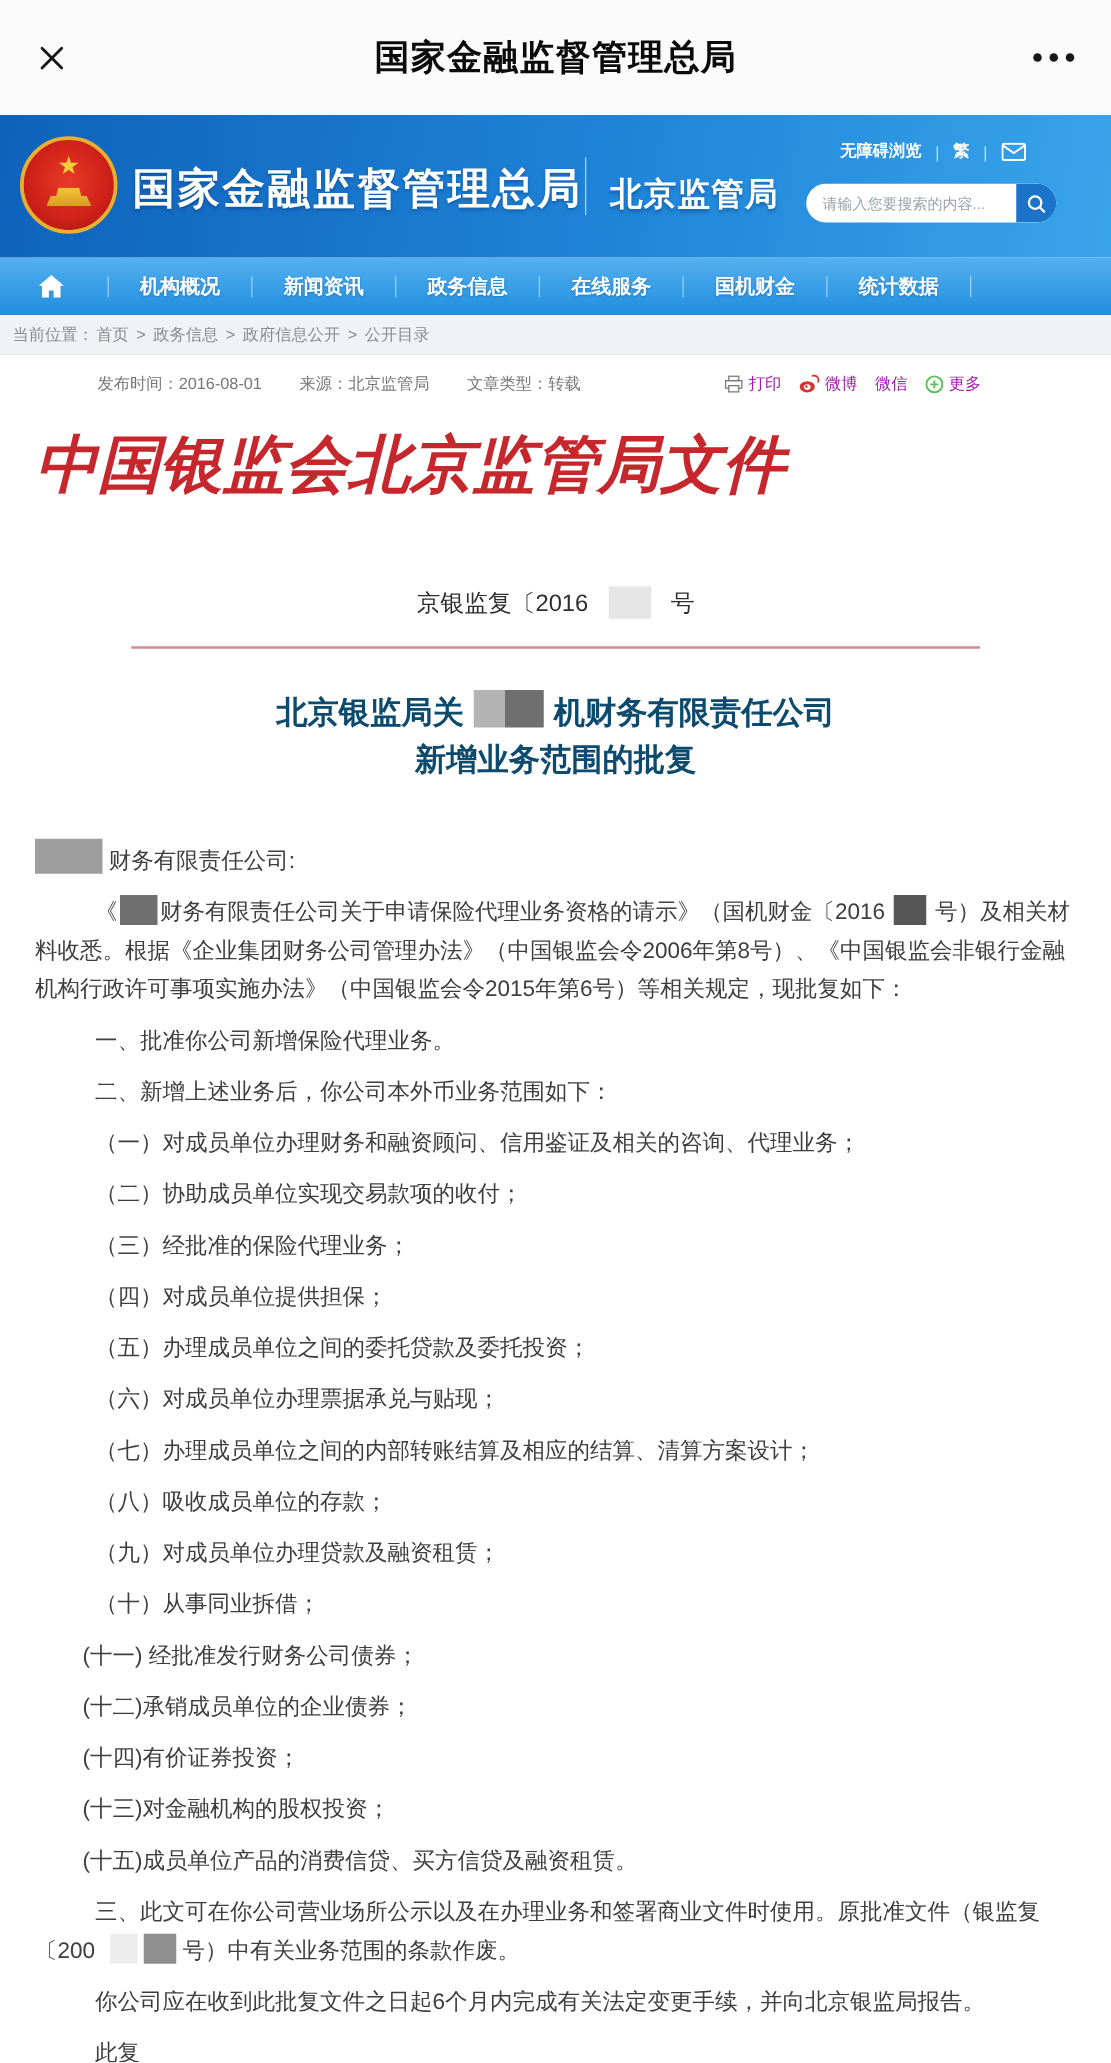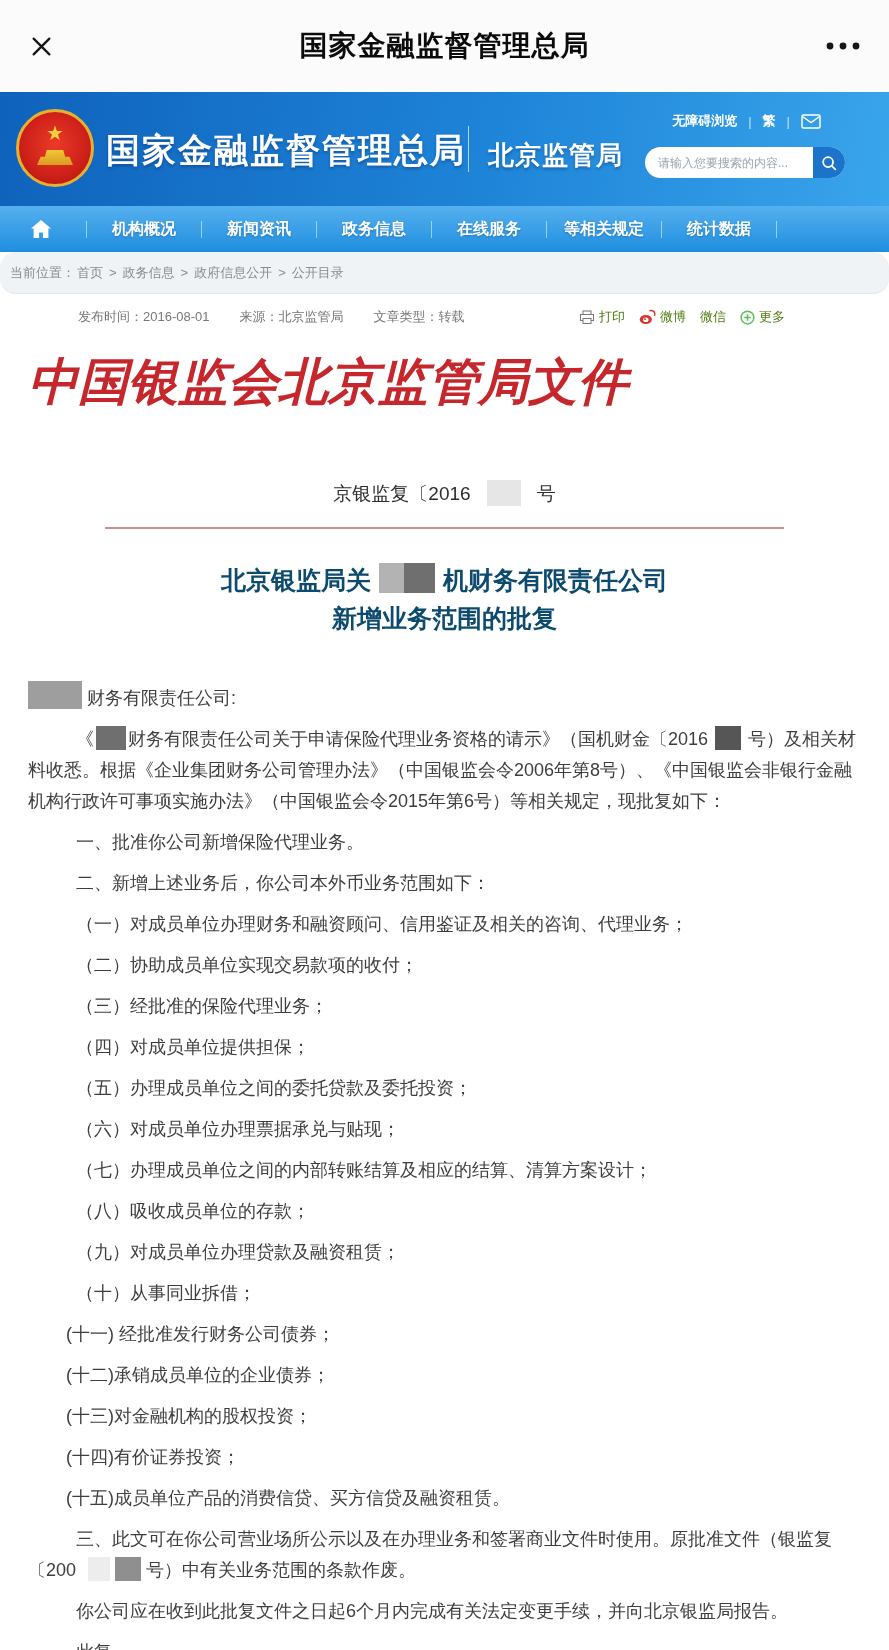--- a/index.html
+++ b/index.html
@@ -42,30 +42,30 @@
   .search-btn { width:37px; border:none; background:#1b74c9; display:flex; align-items:center; justify-content:center; cursor:pointer; }
 
   
   .nav { height:46px; background:linear-gradient(#55b0ee,#1f8ee0); display:flex; align-items:center; padding:12px 30px; }
   .nav-home { width:56px; display:flex; align-items:center; cursor:pointer; }
   .nav-item { width:114px; text-align:center; font-size:16px; font-weight:700; color:#fff; cursor:pointer;
               text-shadow:0 1px 2px rgba(0,40,90,.3); }
   .nav-sep { width:1px; height:17px; background:rgba(255,255,255,.5); }
 
   
-  .breadcrumb { height:42px; background:#eff3f6; border-bottom:1px solid #e3e8ec; display:flex; align-items:center;
-                padding:0 10px; font-size:13px; color:#8b8b8b;border-radius:16px; }
+  .breadcrumb { height:32px; background:#eff3f6; border-bottom:1px solid #e3e8ec; display:flex; align-items:center;
+                padding:0 10px; font-size:13px; color:#8b8b8b; }
   .bc-link { cursor:pointer; margin:0 2px; }
   .bc-sep { margin:0 4px; }
 
   
   .content { padding:0 28px; }
   .meta-row { margin-top:14px; display:flex; align-items:center; font-size:13px; color:#777; }
   .meta-left { margin-left:50px; display:flex; gap:30px; }
-  .meta-right { margin-left:auto; margin-right:76px; display:flex; gap:14px; align-items:flex-start; color:#4d7c0f; }
+  .meta-right { margin-left:auto; margin-right:76px; display:flex; gap:14px; align-items:flex-start; color:#a21caf; }
   .meta-action { display:flex; align-items:center; gap:4px; cursor:pointer; }
 
   .letterhead { margin-top:24px; font-family:"Liberation Serif","DejaVu Serif",serif;
                 font-size:50px; font-weight:700; color:#c5272c; line-height:1.3; letter-spacing:0;font-style:italic; }
 
   .doc-no { margin-top:64px; text-align:center; font-size:19px; color:#2e2e2e; line-height:30px; }
   .red-line { margin:18px 77px 0; height:2px; background:#d58c8c; }
 
   .doc-title { margin-top:32px; text-align:center; font-size:25px; font-weight:600; color:#0c4a6e; line-height:38px; }
   .dt-line { display:block; }
@@ -147,21 +147,21 @@
     </span>
   <span class="nav-sep"></span>
       <span class="nav-item">机构概况</span>
       <span class="nav-sep"></span>
       <span class="nav-item">新闻资讯</span>
       <span class="nav-sep"></span>
       <span class="nav-item">政务信息</span>
       <span class="nav-sep"></span>
       <span class="nav-item">在线服务</span>
       <span class="nav-sep"></span>
-      <span class="nav-item">等相关规定</span>
+      <span class="nav-item">国机财金</span>
       <span class="nav-sep"></span>
       <span class="nav-item">统计数据</span>
       <span class="nav-sep"></span>
     </nav>
 
   <div class="breadcrumb">
     <span>当前位置：</span>
     <span id="bc-trail"><span class="bc-link">首页</span><span class="bc-sep">&gt;</span><span class="bc-link">政务信息</span><span class="bc-sep">&gt;</span><span class="bc-link">政府信息公开</span><span class="bc-sep">&gt;</span><span class="bc-link">公开目录</span></span>
   </div>
 
@@ -230,22 +230,22 @@
           <p class="doc-item indent">（三）经批准的保险代理业务；</p>
           <p class="doc-item indent">（四）对成员单位提供担保；</p>
           <p class="doc-item indent">（五）办理成员单位之间的委托贷款及委托投资；</p>
           <p class="doc-item indent">（六）对成员单位办理票据承兑与贴现；</p>
           <p class="doc-item indent">（七）办理成员单位之间的内部转账结算及相应的结算、清算方案设计；</p>
           <p class="doc-item indent">（八）吸收成员单位的存款；</p>
           <p class="doc-item indent">（九）对成员单位办理贷款及融资租赁；</p>
           <p class="doc-item indent">（十）从事同业拆借；</p>
           <p class="doc-item indent-half">(十一) 经批准发行财务公司债券；</p>
           <p class="doc-item indent-half">(十二)承销成员单位的企业债券；</p>
+          <p class="doc-item indent-half">(十四)有价证券投资；</p>
           <p class="doc-item indent-half">(十三)对金融机构的股权投资；</p>
-          <p class="doc-item indent-half">(十四)有价证券投资；</p>
           <p class="doc-item indent-half">(十五)成员单位产品的消费信贷、买方信贷及融资租赁。</p>
         </div>
 
       <p class="indent"><span>三、此文可在你公司营业场所公示以及在办理业务和签署商业文件时使用。原批准文件（银监复〔200</span><span class="blur b-i3a"></span><span class="blur b-i3b"></span><span>号）中有关业务范围的条款作废。</span></p>
 
       <p class="indent">你公司应在收到此批复文件之日起6个月内完成有关法定变更手续，并向北京银监局报告。</p>
       <p class="indent">此复</p>
     </div>
 
   </main>

